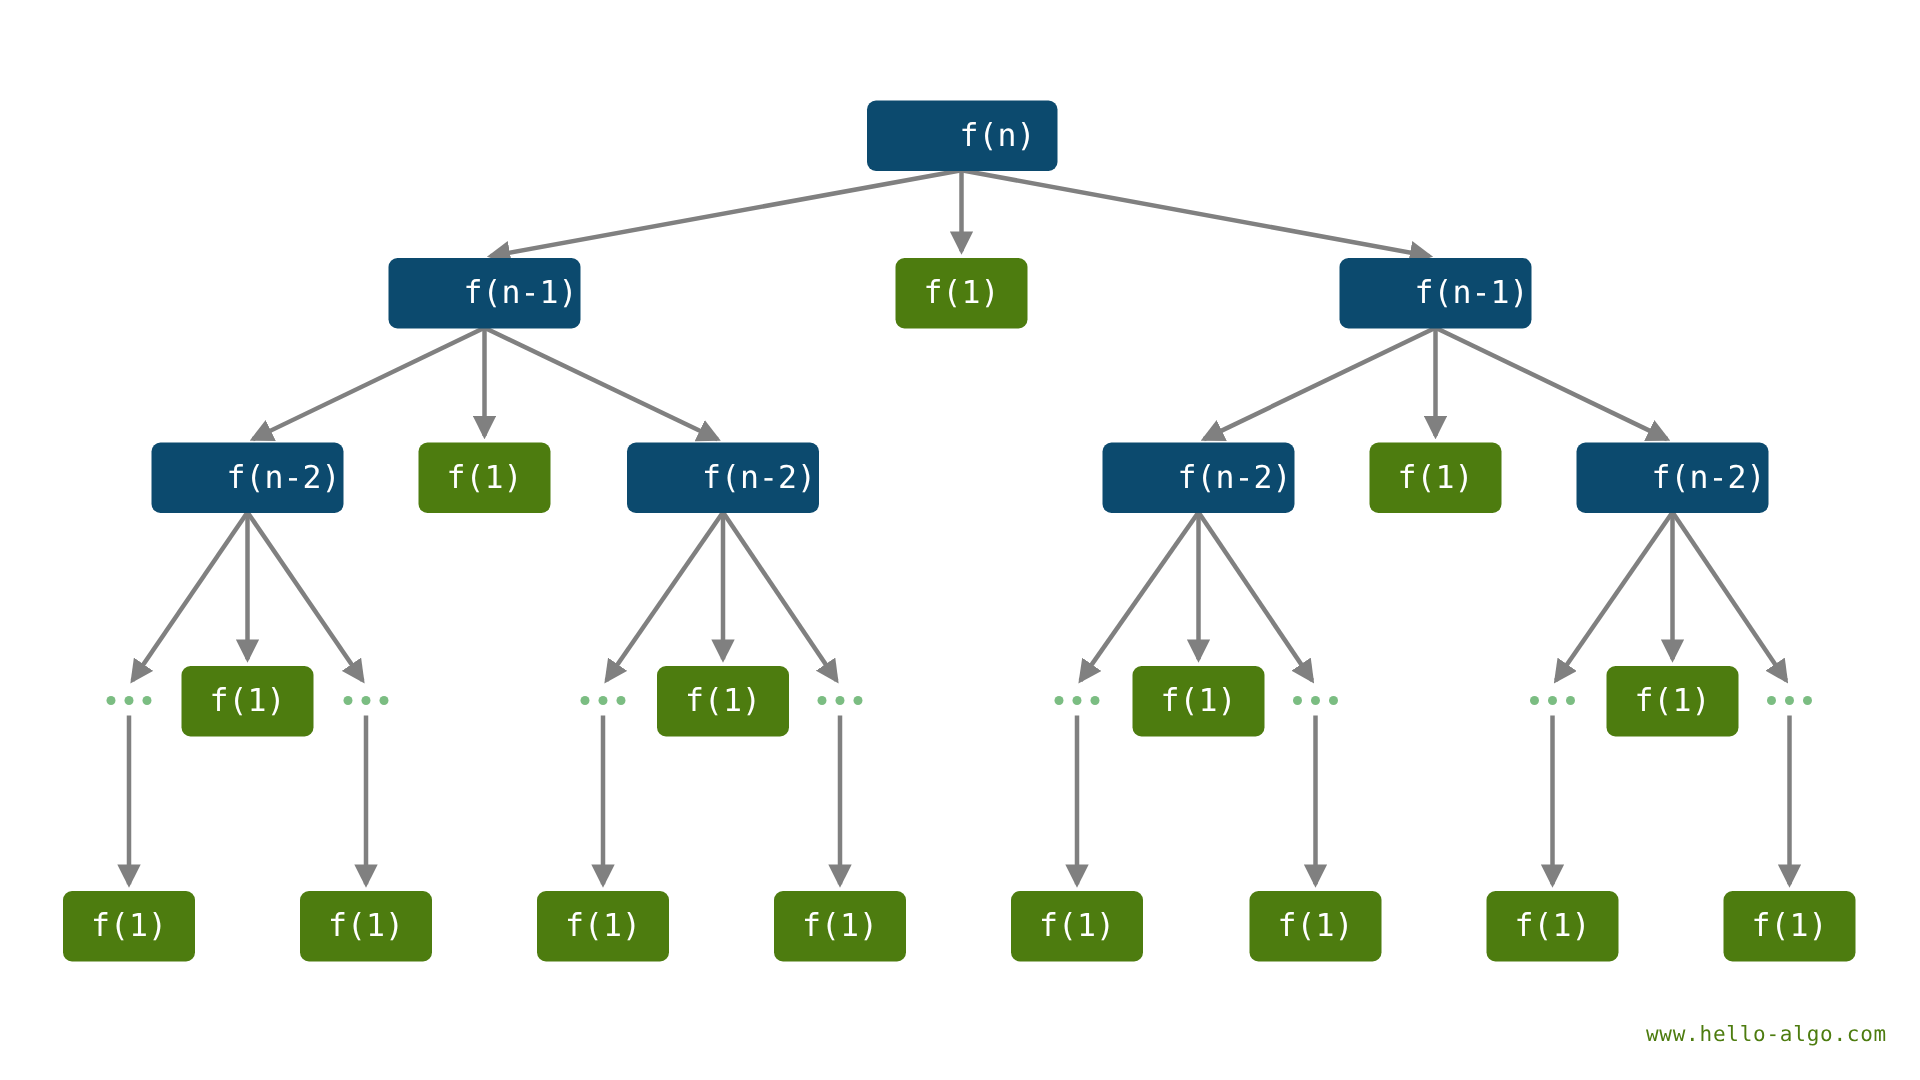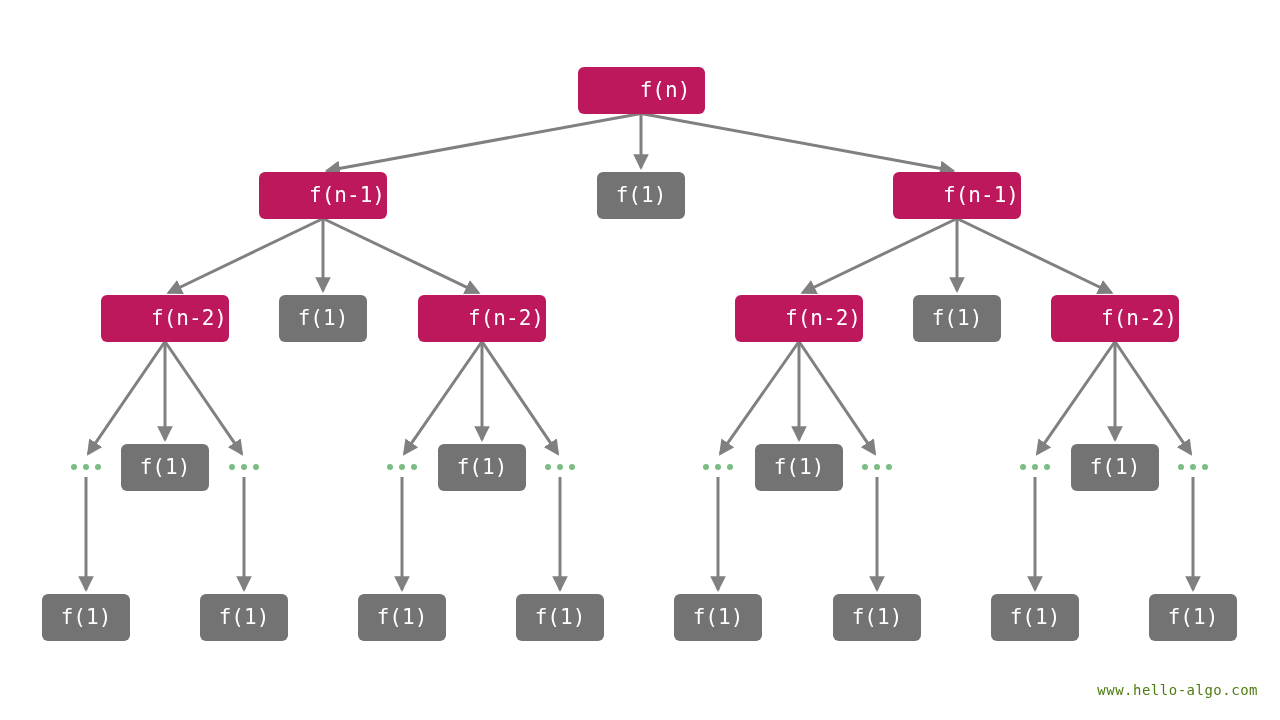--- a/index.html
+++ b/index.html
@@ -33,22 +33,22 @@
     justify-content: center;
     border-radius: 6px;
     color: #ffffff;
     font-family: "DejaVu Sans Mono", monospace;
     font-size: 21px;
     letter-spacing: 0px;
     line-height: 1;
     white-space: nowrap;
     box-sizing: border-box;
   }
-  .node.recursive { background: #be185d; padding-left: 48px; }
-  .node.base { background: #737373; }
+  .node.recursive { background: #0c4a6e; padding-left: 48px; }
+  .node.base { background: #4d7c0f; }
   .ellipsis {
     position: absolute;
     display: flex;
     align-items: center;
     justify-content: space-between;
     width: 30px;
     height: 6px;
   }
   .ellipsis span {
     display: block;

